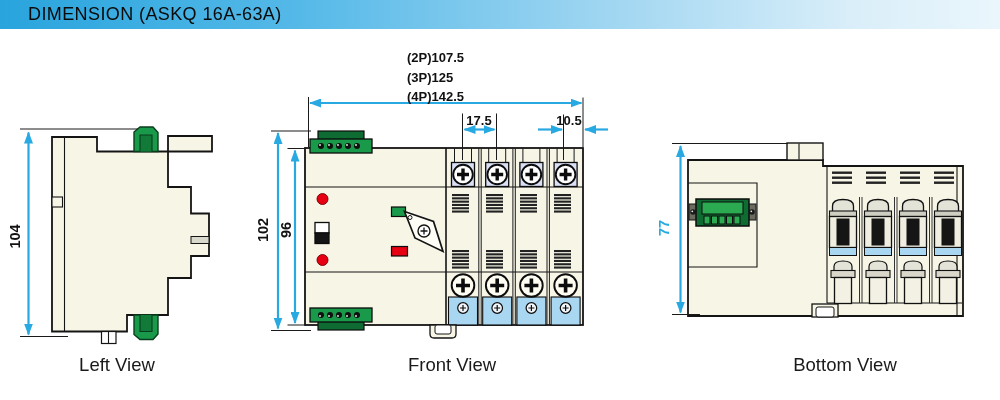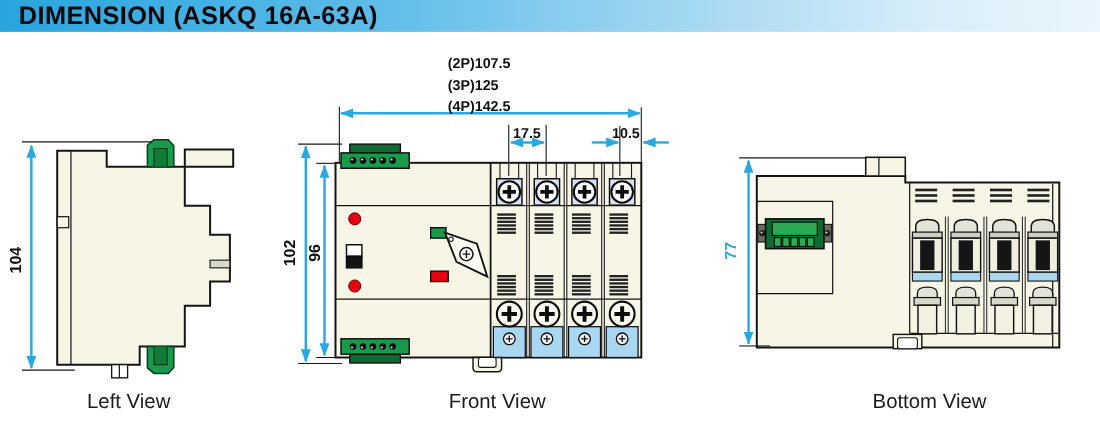--- a/index.html
+++ b/index.html
@@ -1,21 +1,21 @@
 <!DOCTYPE html>
 <html><head>
 <meta charset="utf-8">
 <style>
   html,body{margin:0;padding:0;background:#ffffff;}
   .page{position:relative;width:1000px;height:400px;background:#ffffff;overflow:hidden;
         font-family:"Liberation Sans",sans-serif;}
   .hdr{position:absolute;left:0;top:0;width:1000px;height:29px;
        background:linear-gradient(90deg,#29a4dd 0%,#55b9e8 30%,#9ed5f1 60%,#d9eef9 85%,#eaf6fc 100%);
        display:flex;align-items:center;}
-  .hdr span{font-size:23px;font-weight:bold;color:#0a0a0a;letter-spacing:.4px;padding-left:17px;}
+  .hdr span{font-size:18px;font-weight:normal;color:#0a0a0a;letter-spacing:.4px;padding-left:28px;}
   svg text{font-family:"Liberation Sans",sans-serif;}
   .dimtxt{font-size:13px;font-weight:bold;fill:#111111;}
   .dimtxtV{font-size:14.5px;font-weight:bold;fill:#111111;}
   .viewlbl{font-size:18.5px;fill:#1a1a1a;}
   .thin{stroke:#1a1a1a;stroke-width:1;fill:none;}
   .outline{stroke:#141414;stroke-width:1.8;fill:#f7f5e6;}
   .inner{stroke:#141414;stroke-width:1.1;fill:none;}
   .dimline{stroke:#29a9e1;stroke-width:2.2;fill:none;}
 </style>
 </head>

